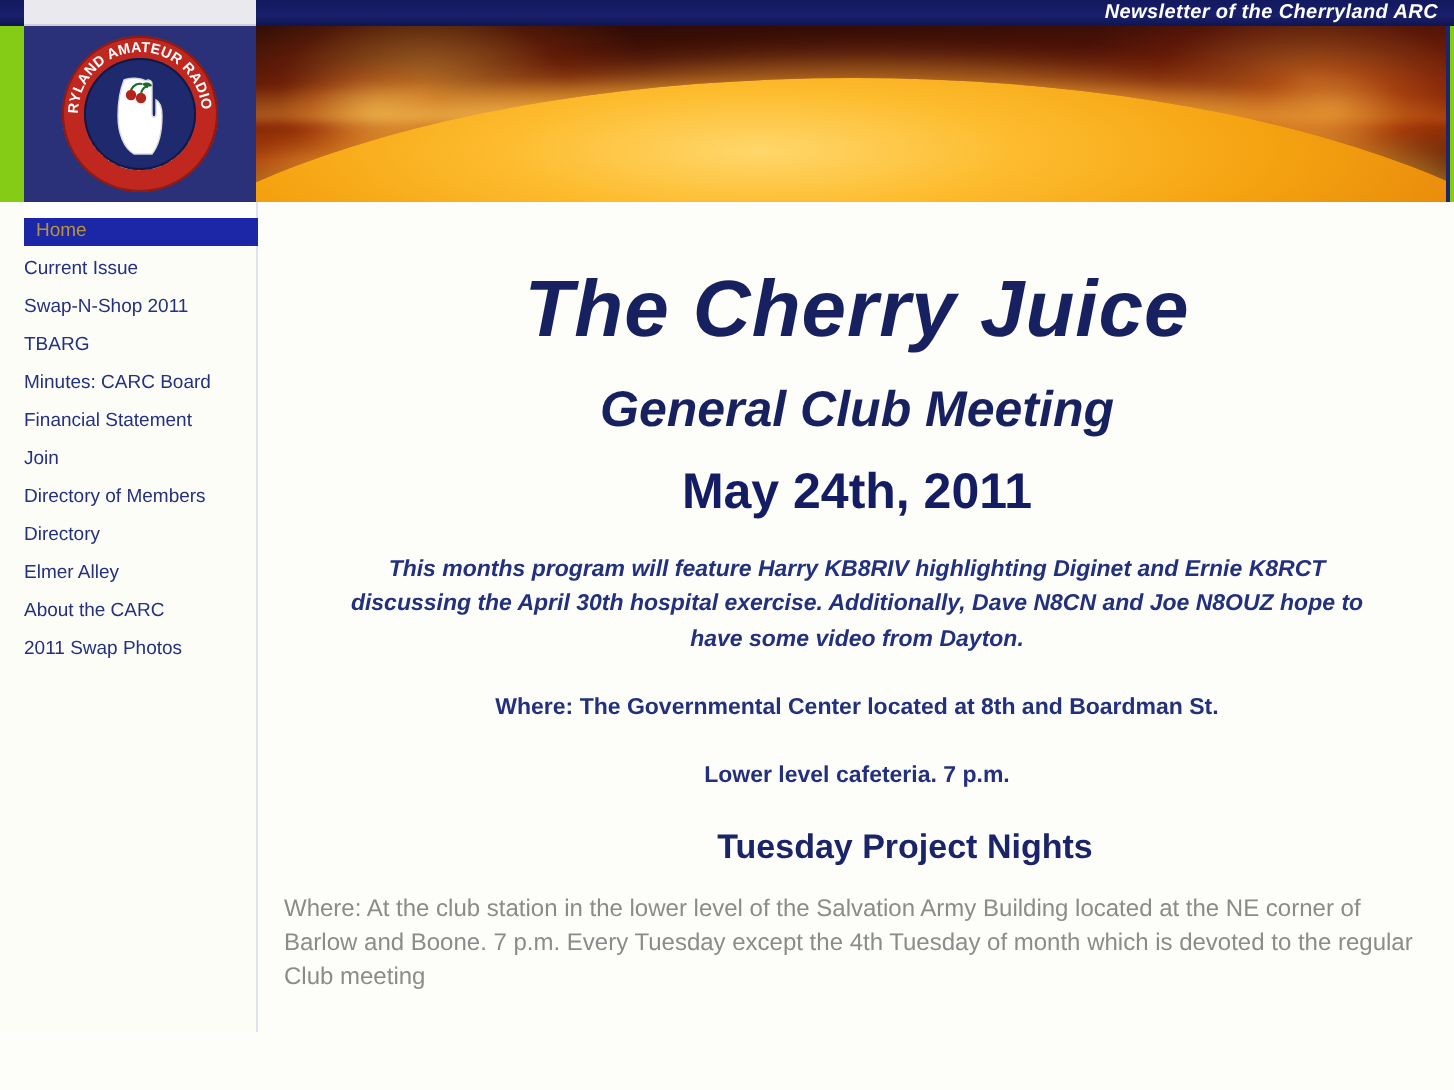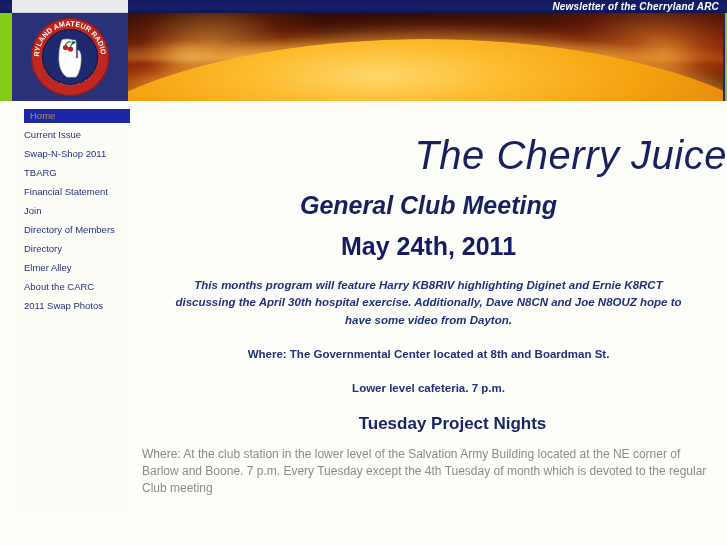--- a/index.html
+++ b/index.html
@@ -149,21 +149,21 @@
   }
   #logo-mitten {
     position: absolute;
     left: 13px; top: 8px;
     width: 30px; height: 42px;
   }
 
   
   #sidebar {
     position: absolute;
-    left: 12px; top: 101px;
+    left: 0; top: 101px;
     width: 129px;
     height: 415px;
     background: #fdfdf8;
     border-right: 1px solid #dfe2ef;
     box-sizing: border-box;
   }
   #nav-top-gap {
     height: 8px;
     background: #ffffff;
     margin-left: 12px;
@@ -195,26 +195,25 @@
     left: 130px; top: 101px;
     width: 597px;
     height: 444px;
     background: #fdfdfa;
     overflow: hidden;
     text-align: center;
   }
   #title-main {
     margin: 33px 0 0 0;
     font-size: 40px;
-    font-weight: normal;
+    font-weight: bold;
     font-style: italic;
     color: #18215f;
     letter-spacing: 0.5px;
     line-height: 1.05;
-    text-align: right;
   }
   #title-sub {
     margin: 16px 0 0 0;
     font-size: 25px;
     font-weight: bold;
     font-style: italic;
     color: #18215f;
     line-height: 1.1;
   }
   #title-date {
@@ -305,20 +304,21 @@
   </div>
 </div>
 
 <nav id="sidebar">
   <div id="nav-top-gap"></div>
 
   <a class="nav-item active">Home</a>
   <a class="nav-item">Current Issue</a>
   <a class="nav-item">Swap-N-Shop 2011</a>
   <a class="nav-item">TBARG</a>
+  <a class="nav-item">Minutes: CARC Board</a>
   <a class="nav-item">Financial Statement</a>
   <a class="nav-item">Join</a>
   <a class="nav-item">Directory of Members</a>
   <a class="nav-item">Directory</a>
   <a class="nav-item">Elmer Alley</a>
   <a class="nav-item">About the CARC</a>
   <a class="nav-item">2011 Swap Photos</a>
 </nav>
 
 <main id="content">

